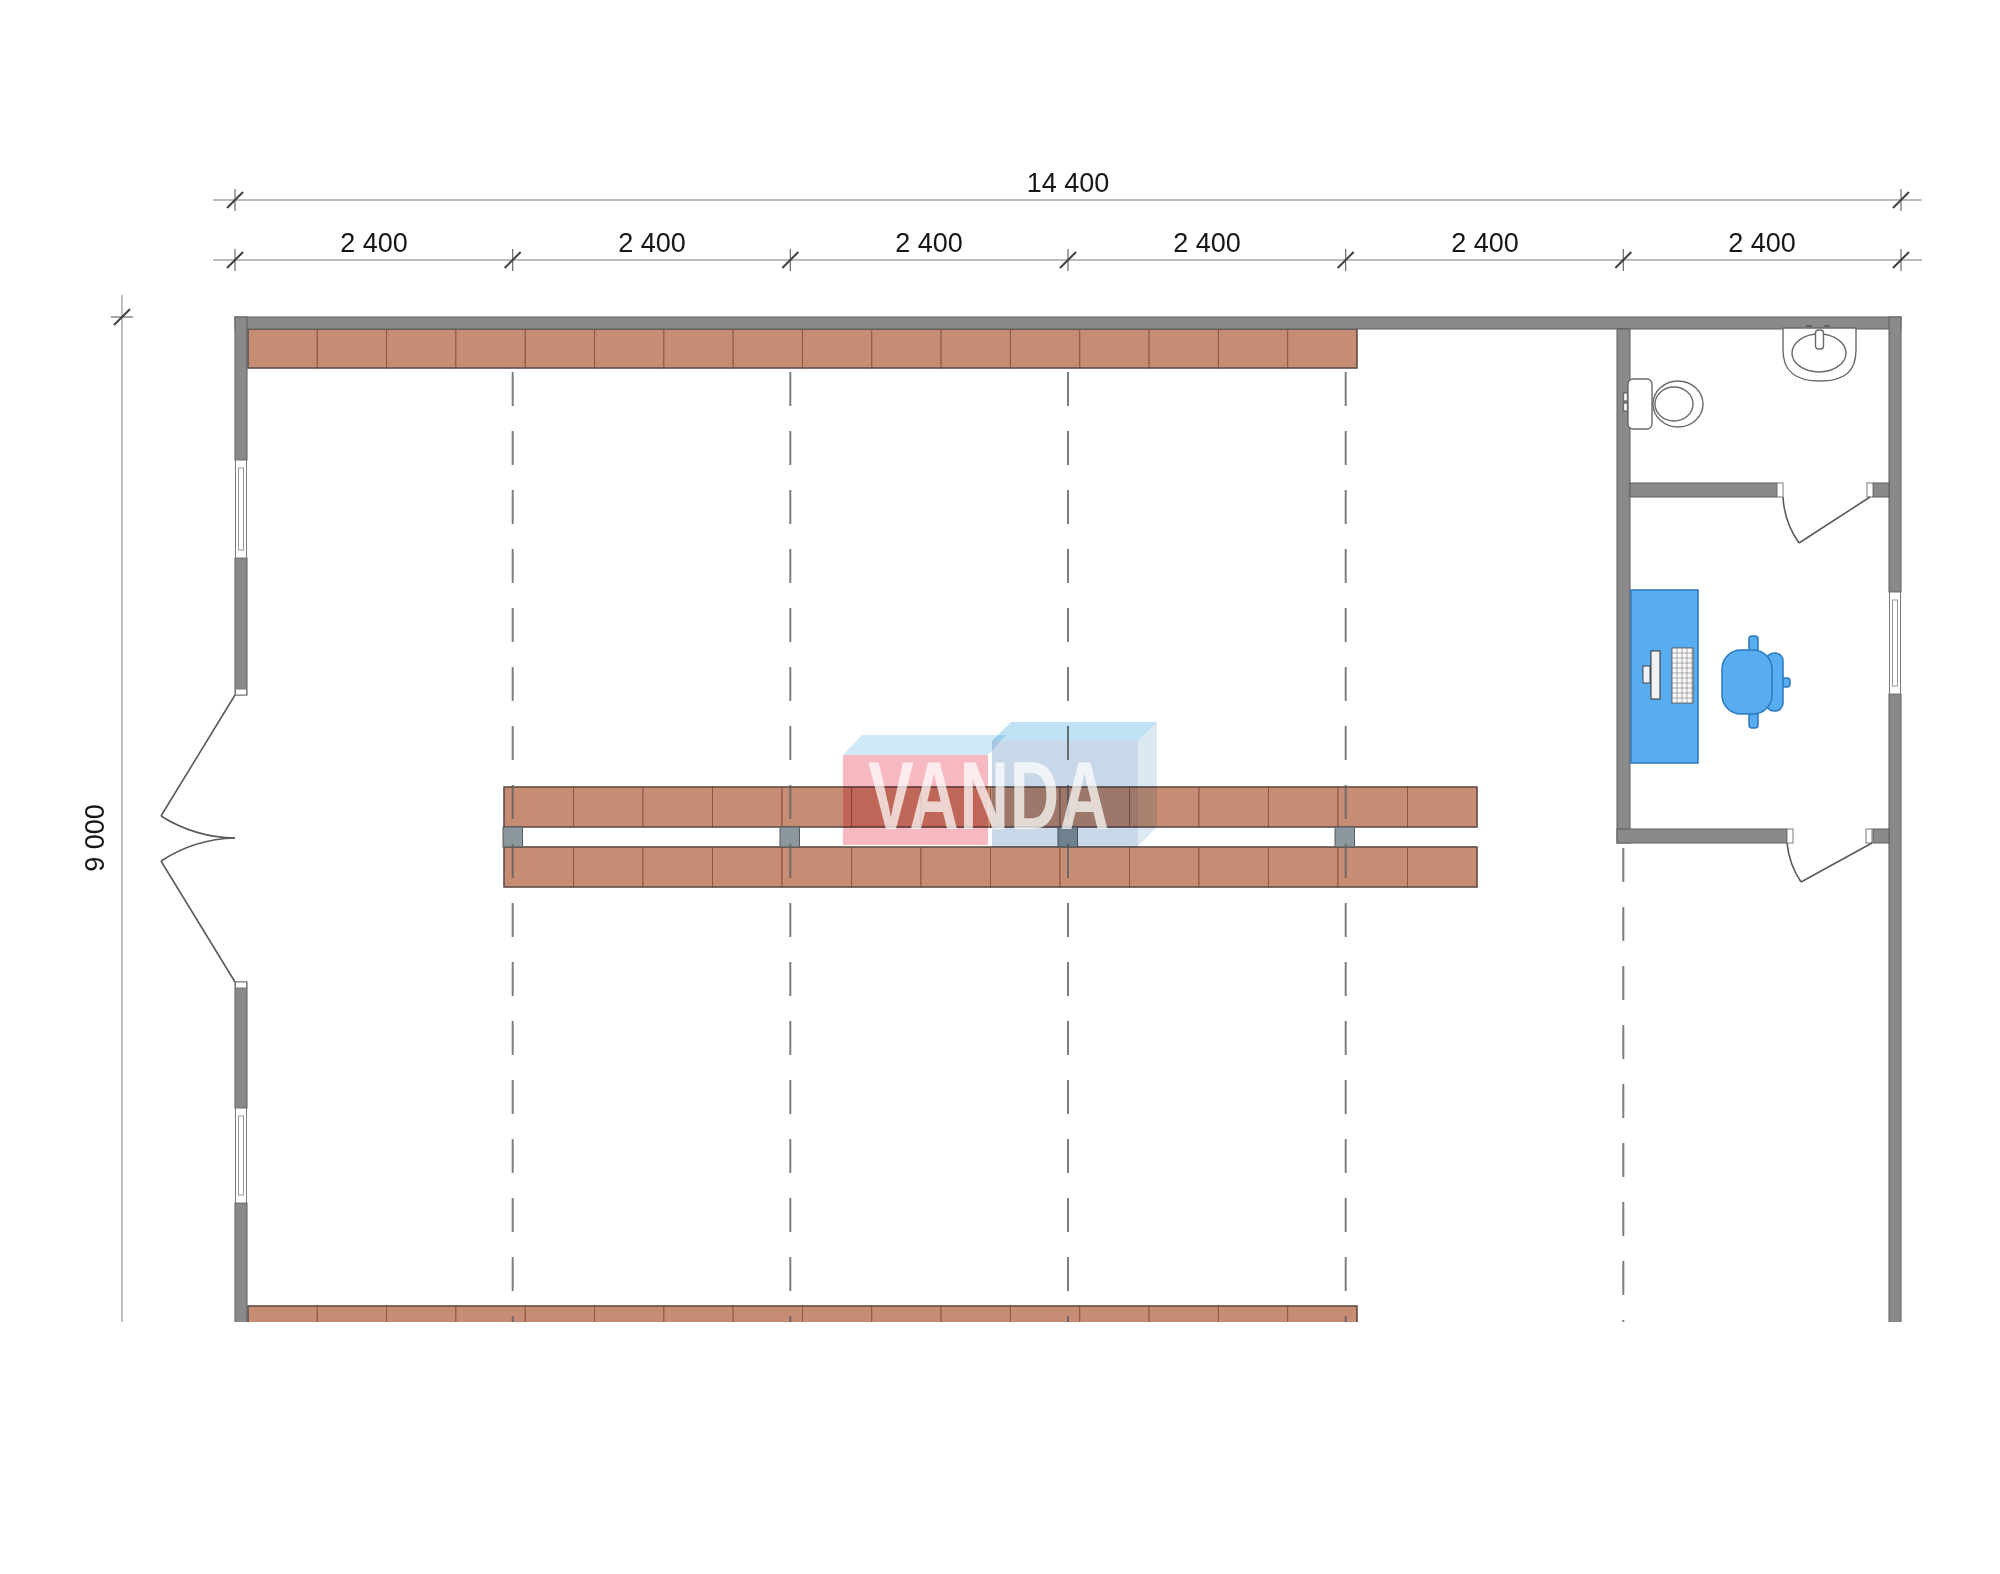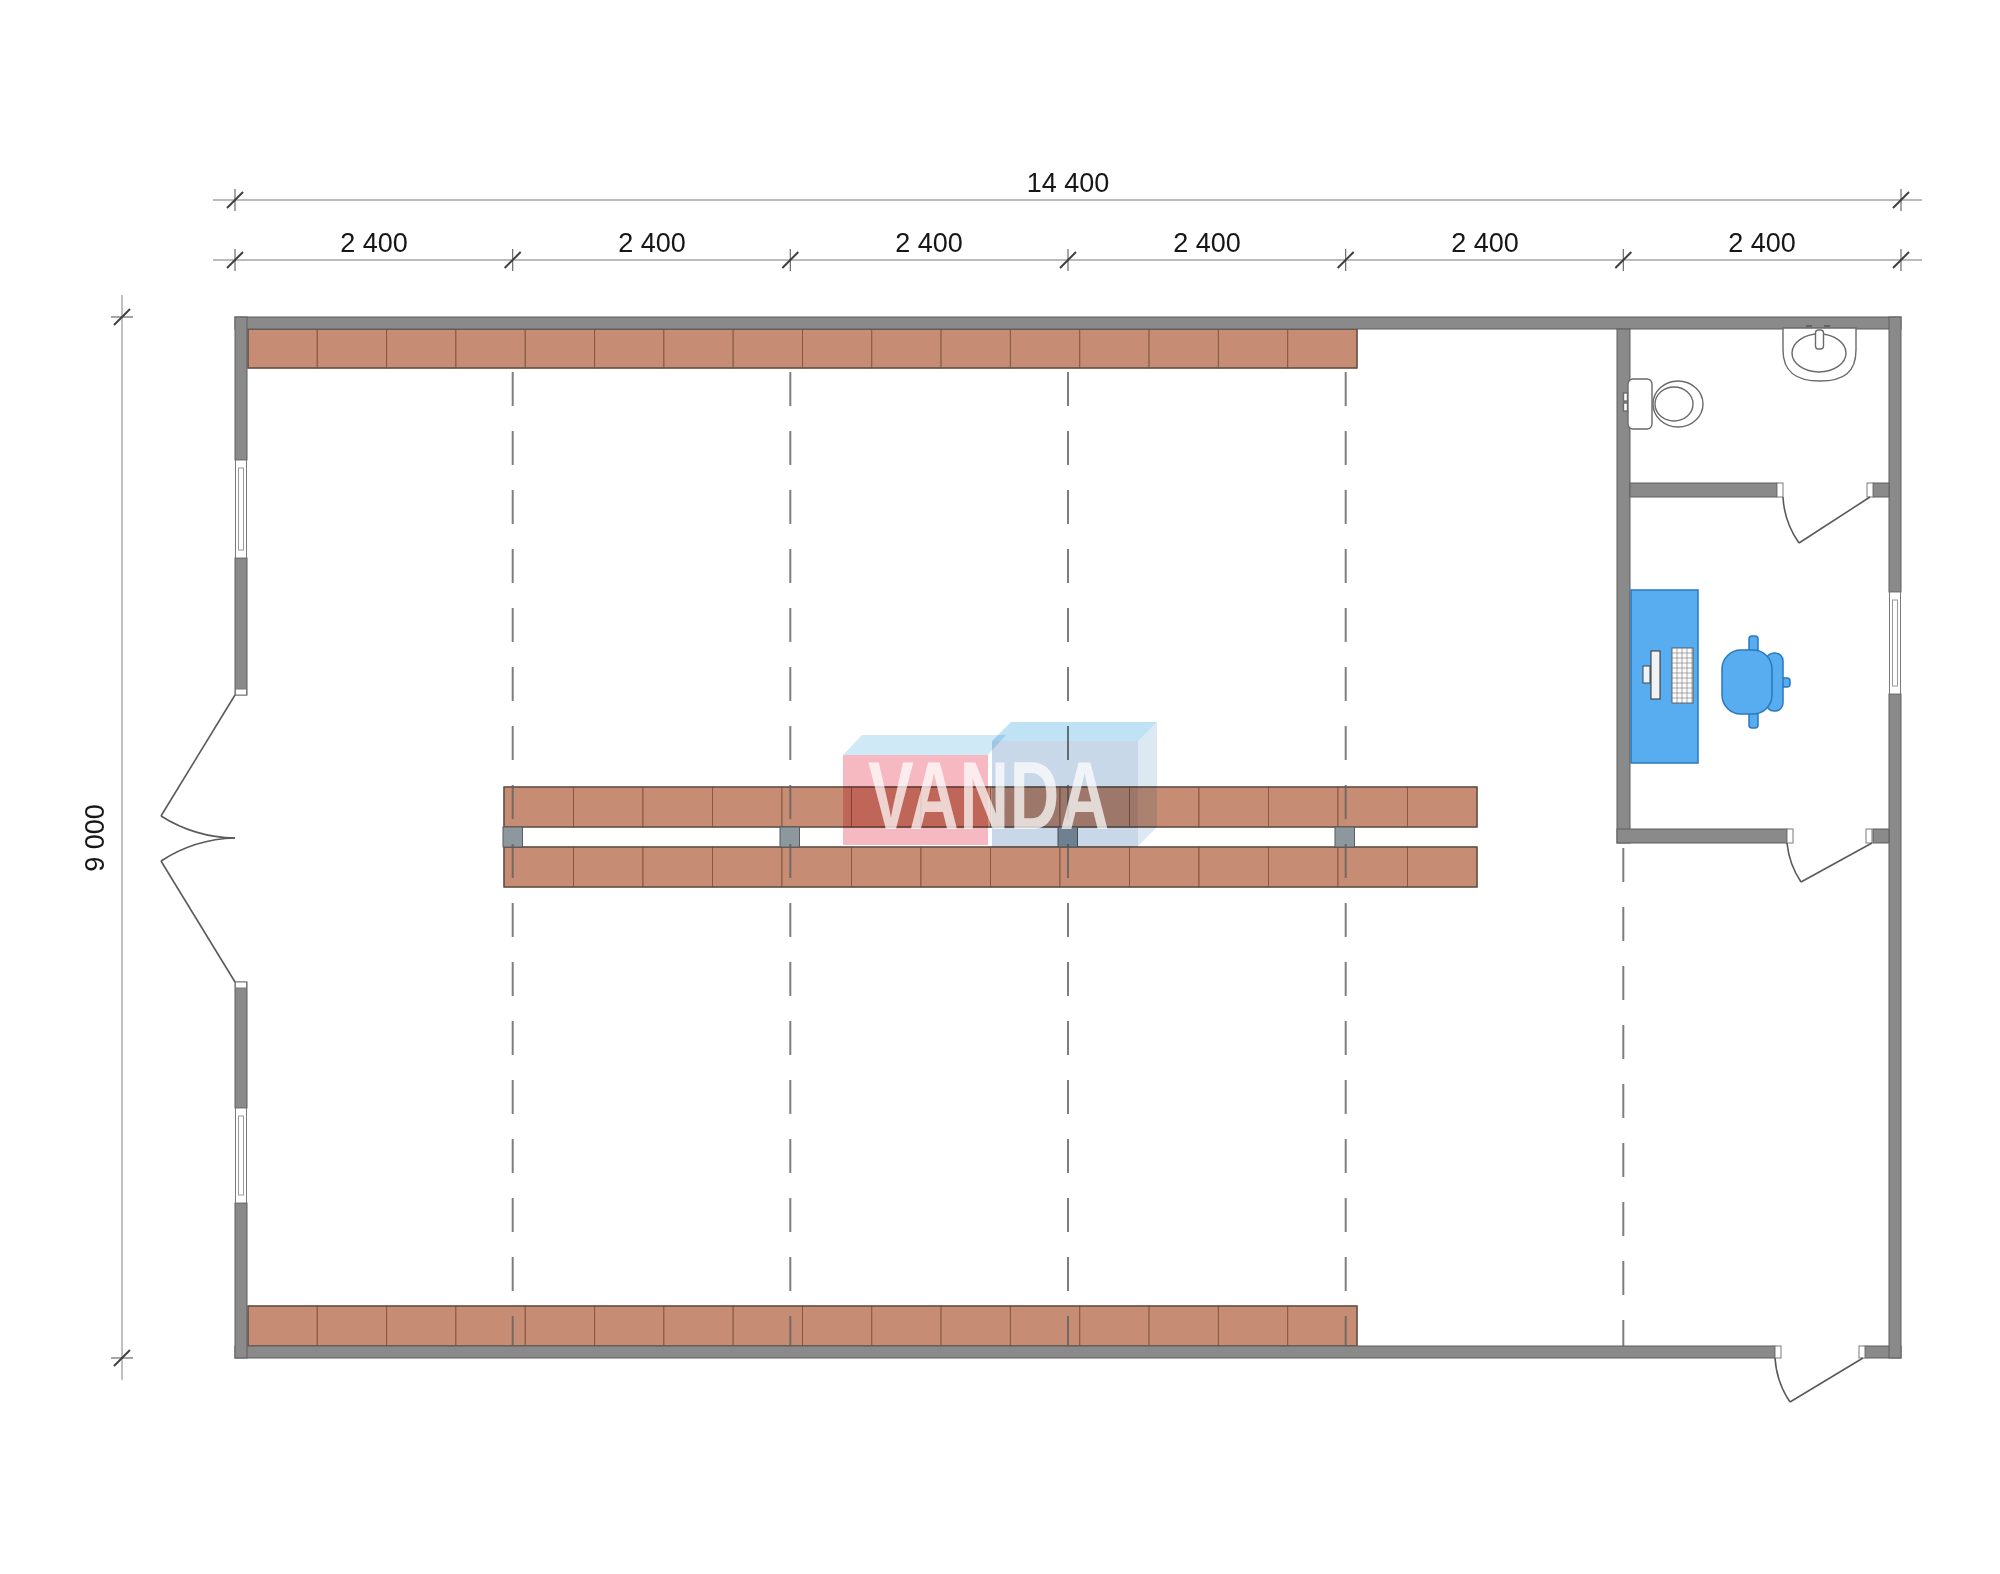--- a/index.html
+++ b/index.html
@@ -1,16 +1,16 @@
 <!DOCTYPE html>
 <html style="--wall: #8a8a8a; --wall-edge: #5e5e5e; --shelf: #c68d74; --shelf-edge: #8a5743; --shelf-outline: #5a5049; --connector: #8d979e; --dash-line: #5f5f5f; --dim-line: #a5a5a5; --dim-tick: #3f3f3f; --dim-text: #161616; --fixture-line: #6a6a6a; --furniture-fill: #58acf0; --furniture-edge: #2a78bd; --logo-pink: #f6b9c2; --logo-sky: #cfe9f6; --logo-blue-top: #bfe3f5; --logo-blue-front: #c9d8e8; --logo-blue-side: #dce9f3; --logo-text: #ffffff;"><head>
 <meta charset="utf-8">
 <style>
   html,body{margin:0;padding:0;background:#ffffff;}
-  .canvas{position:relative;width:2000px;height:1574px;background:#fff;overflow:hidden;
+  .canvas{position:relative;width:2000px;height:1322px;background:#fff;overflow:hidden;
           font-family:"Liberation Sans", sans-serif;}
   svg{position:absolute;left:0;top:0;}
   .dim-text{font-family:"Liberation Sans", sans-serif;font-size:27px;fill:var(--dim-text);}
   .wall{fill:var(--wall);stroke:var(--wall-edge);stroke-width:1;}
   .jamb{fill:#ffffff;stroke:#7a7a7a;stroke-width:1;}
   .door-line{fill:none;stroke:#5a5a5a;stroke-width:1.6;}
   .win-outer{fill:#ffffff;stroke:#7a7a7a;stroke-width:1;}
   .win-inner{fill:none;stroke:#9a9a9a;stroke-width:1;}
   .fixture{fill:#ffffff;stroke:var(--fixture-line);stroke-width:1.4;}
   .furn{fill:var(--furniture-fill);stroke:var(--furniture-edge);stroke-width:1.5;}

